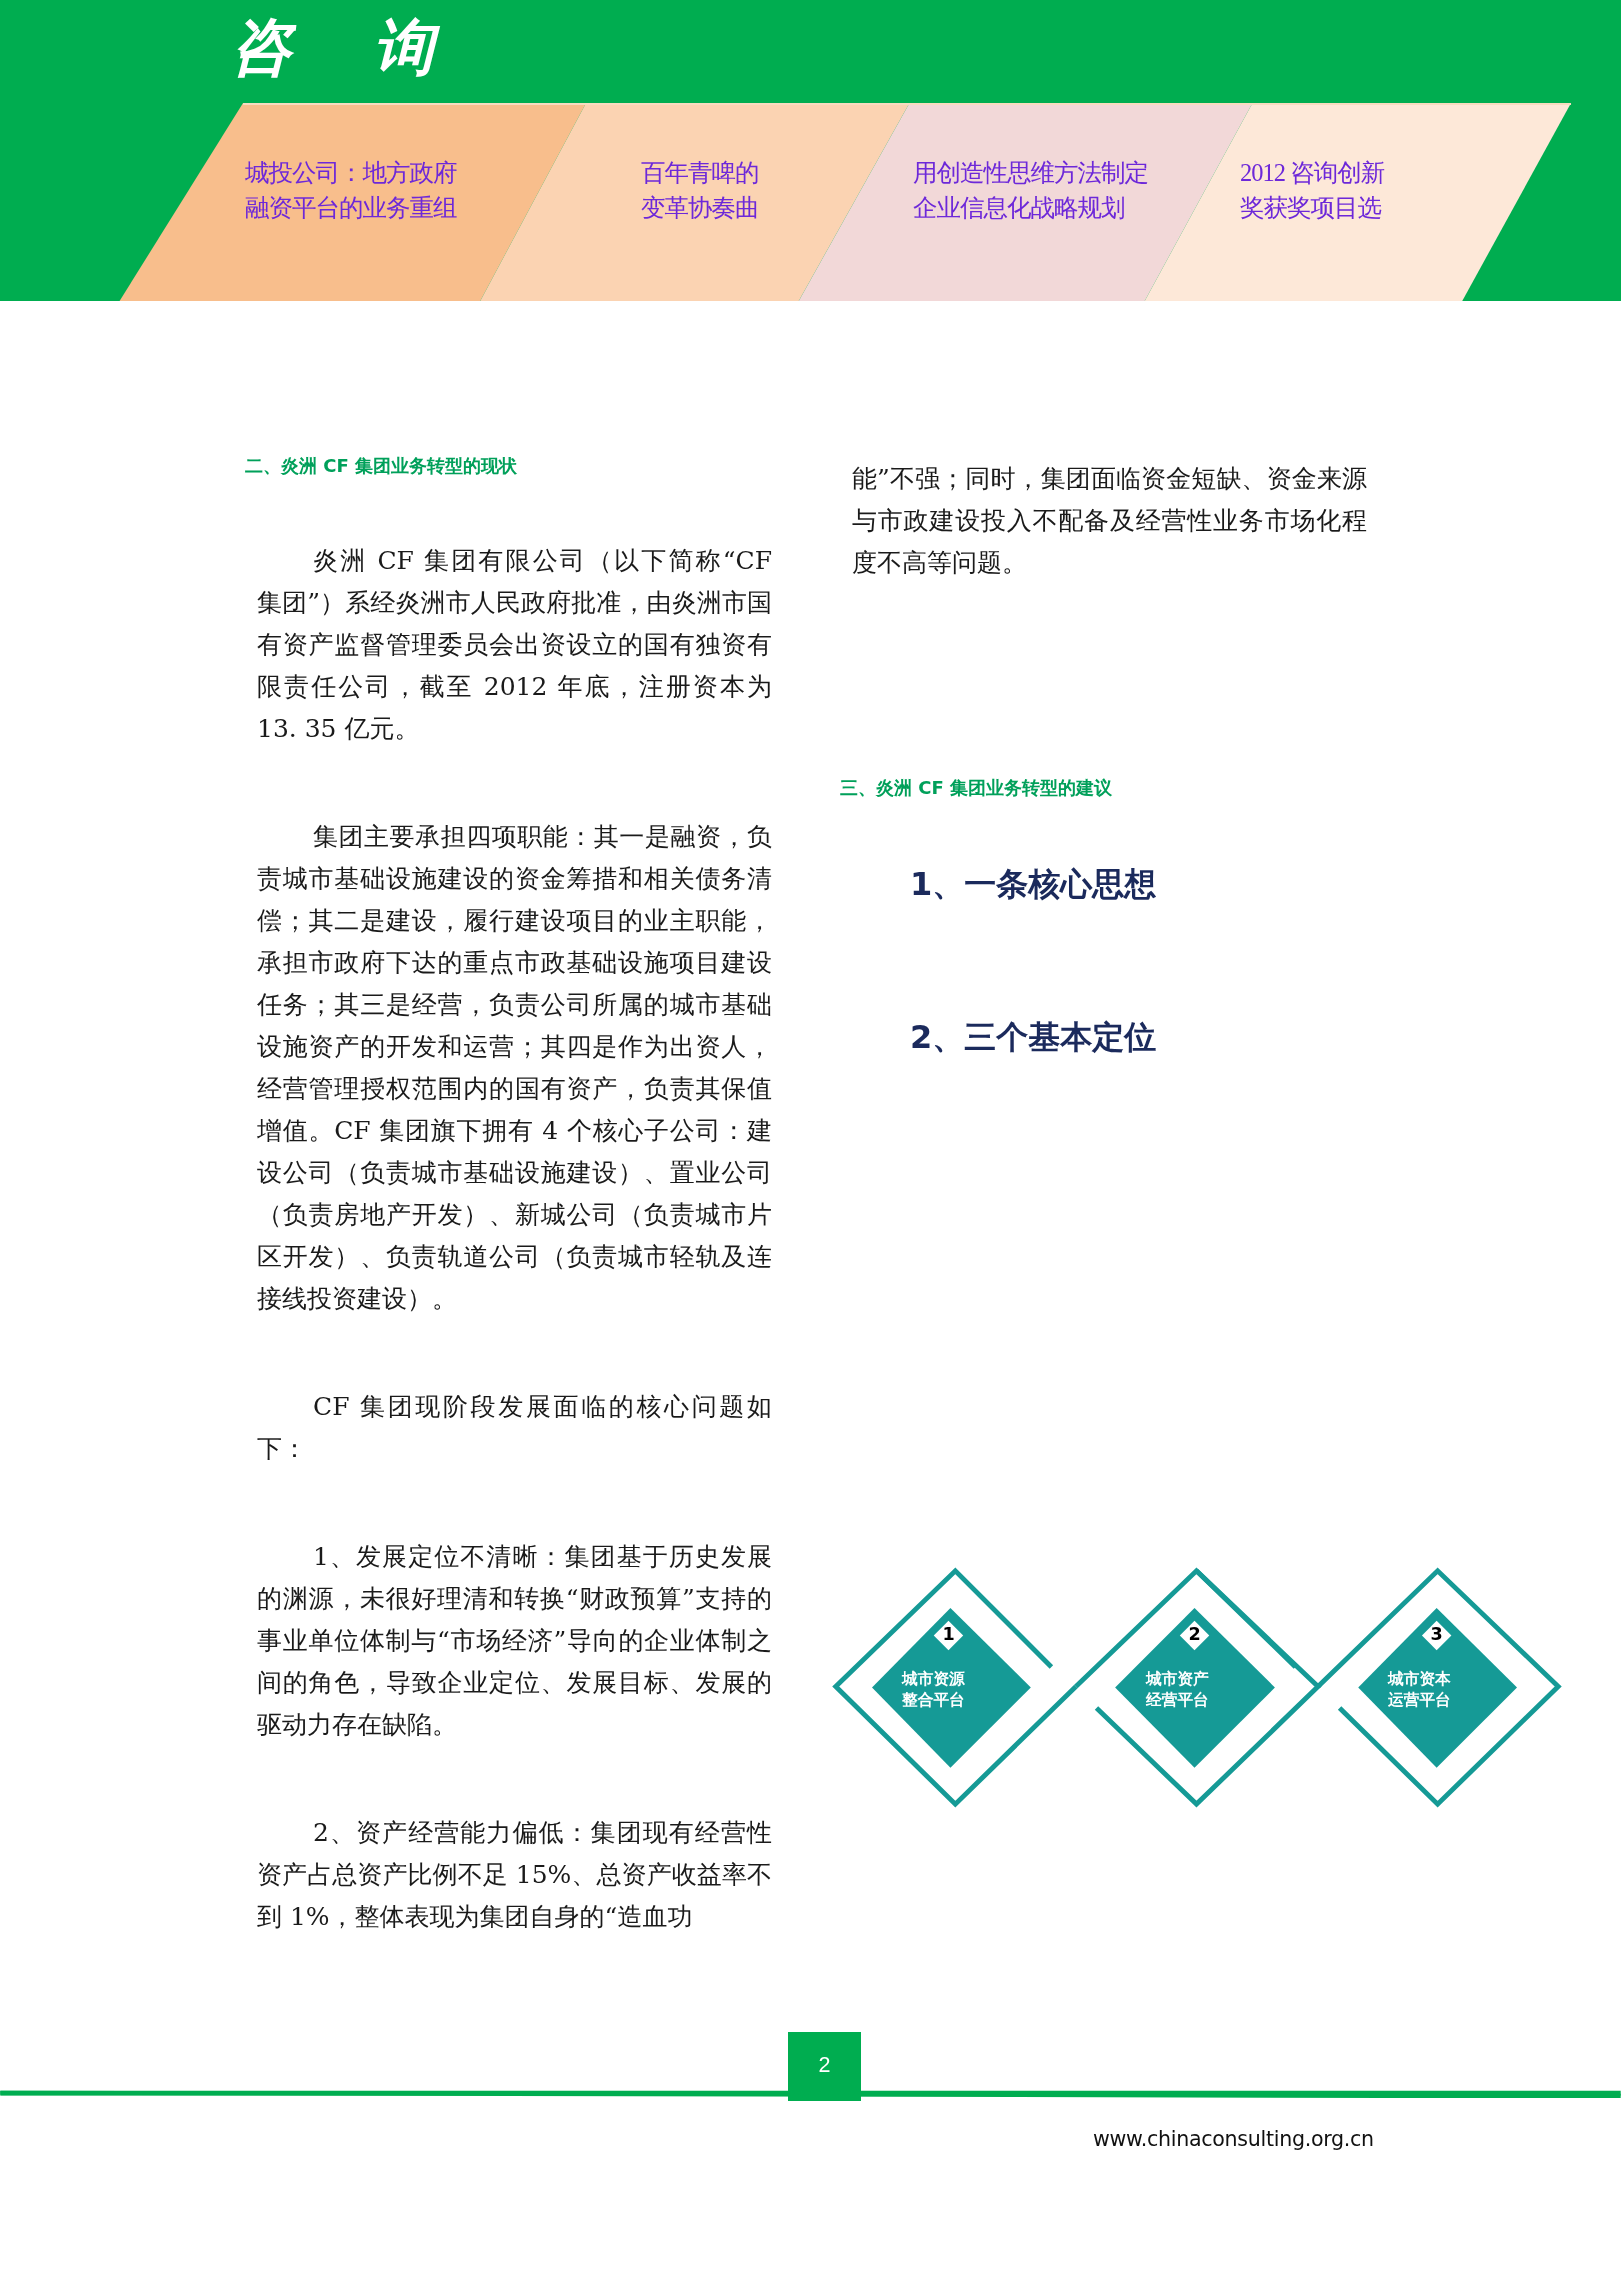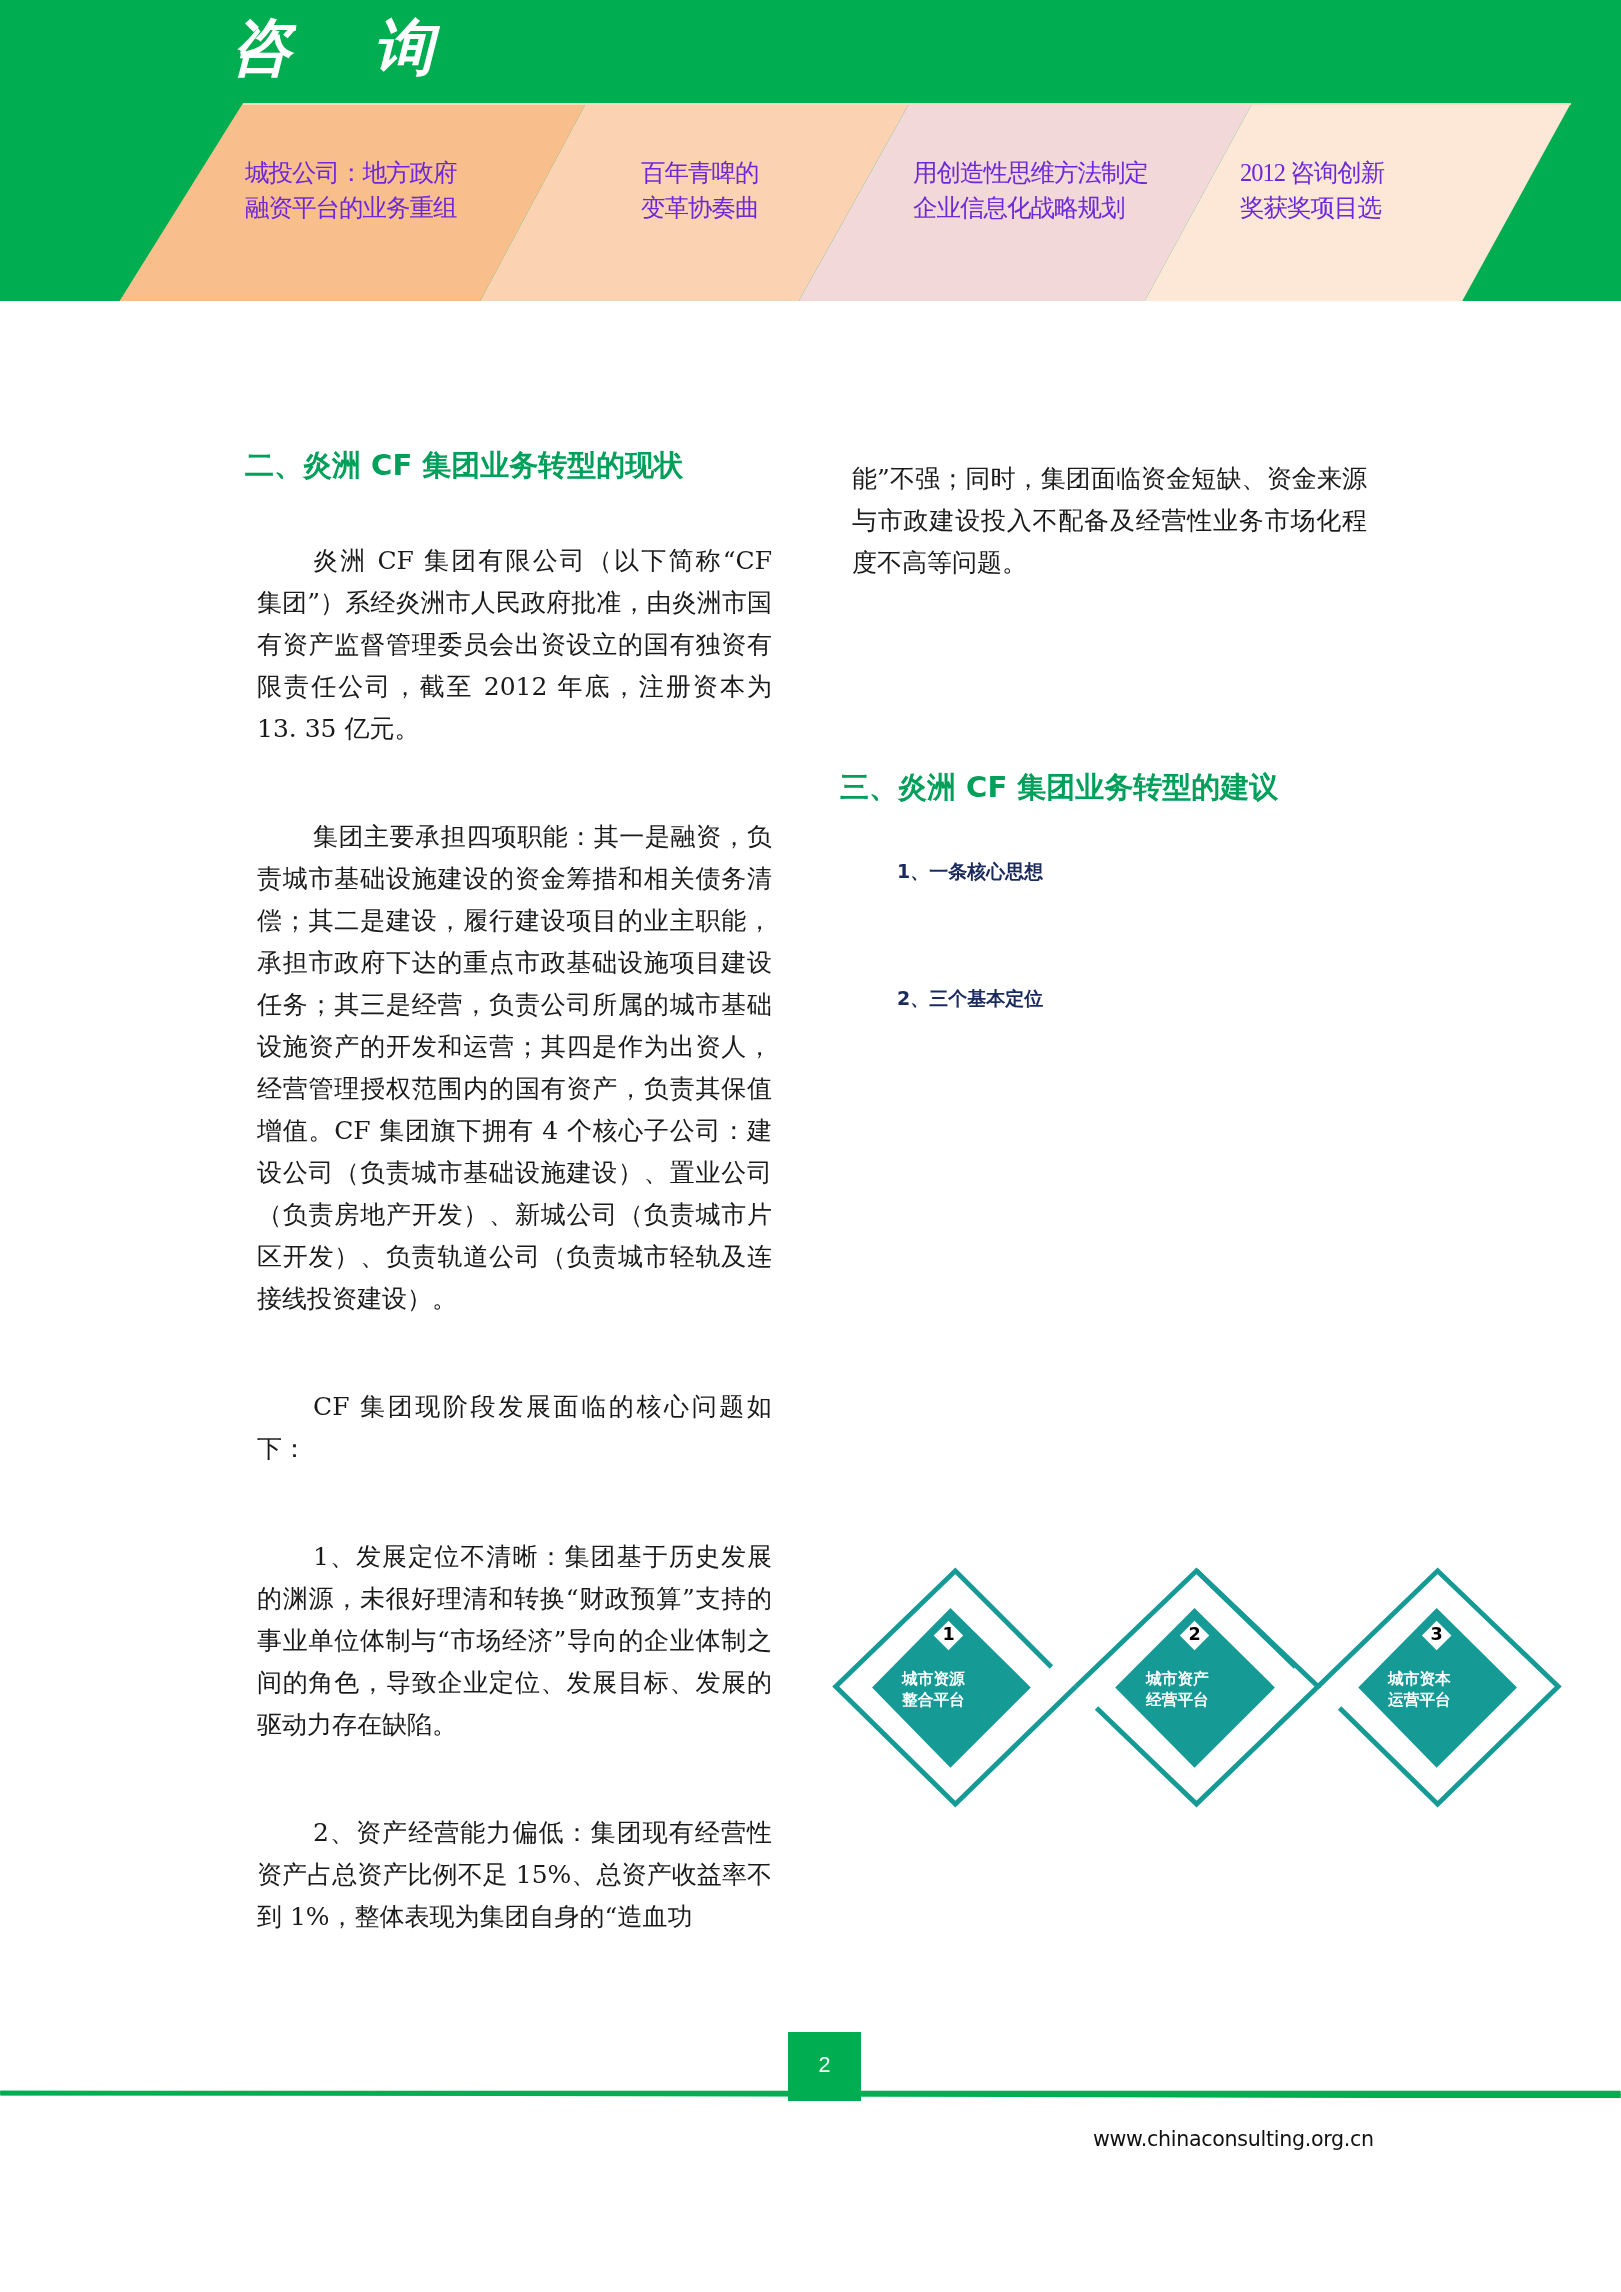--- a/index.html
+++ b/index.html
@@ -17,22 +17,22 @@
   }
   .banner-svg { position: absolute; left: 0; top: 0; width: 1621px; height: 304px; }
   .banner-label {
     position: absolute; font-size: 24.5px; line-height: 35px; color: #6d28d9;
     font-family: Liberation Serif, serif; letter-spacing: -1px;
     white-space: nowrap;
   }
   .col { position: absolute; width: 539px; }
   .col-left { left: 245px; top: 446px; }
   .col-right { left: 840px; top: 446px; }
-  .h-green { color: #00a05a; font-weight: bold; font-size: 29px; line-height: 39px; margin: 0; font-family: "DejaVu Sans", sans-serif; }
-  .h-navy  { color: #1b2a5c; font-weight: bold; font-size: 19px; line-height: 39px; margin: 1px; padding-left: 56px; font-family: "DejaVu Sans", sans-serif; }
+  .h-green { color: #00a05a; font-weight: bold; font-size: 18px; line-height: 39px; margin: 0; font-family: "DejaVu Sans", sans-serif; }
+  .h-navy  { color: #1b2a5c; font-weight: bold; font-size: 32px; line-height: 39px; margin: 14px; padding-left: 56px; font-family: "DejaVu Sans", sans-serif; }
   .para {
     font-size: 25px; line-height: 42px; margin: 12px; text-align: justify;
     font-family: "DejaVu Serif", "Liberation Serif", serif; color: #1a1a1a;
   }
   .indent { text-indent: 56px; }
   .diag-svg { position: absolute; left: 823px; top: 1554px; width: 745px; height: 265px; }
   .diamond-label {
     position: absolute; color: #fff; font-size: 15.7px; font-weight: bold; line-height: 20.6px;
     text-align: left; width: 98px; font-family: Liberation Serif, serif;
   }

